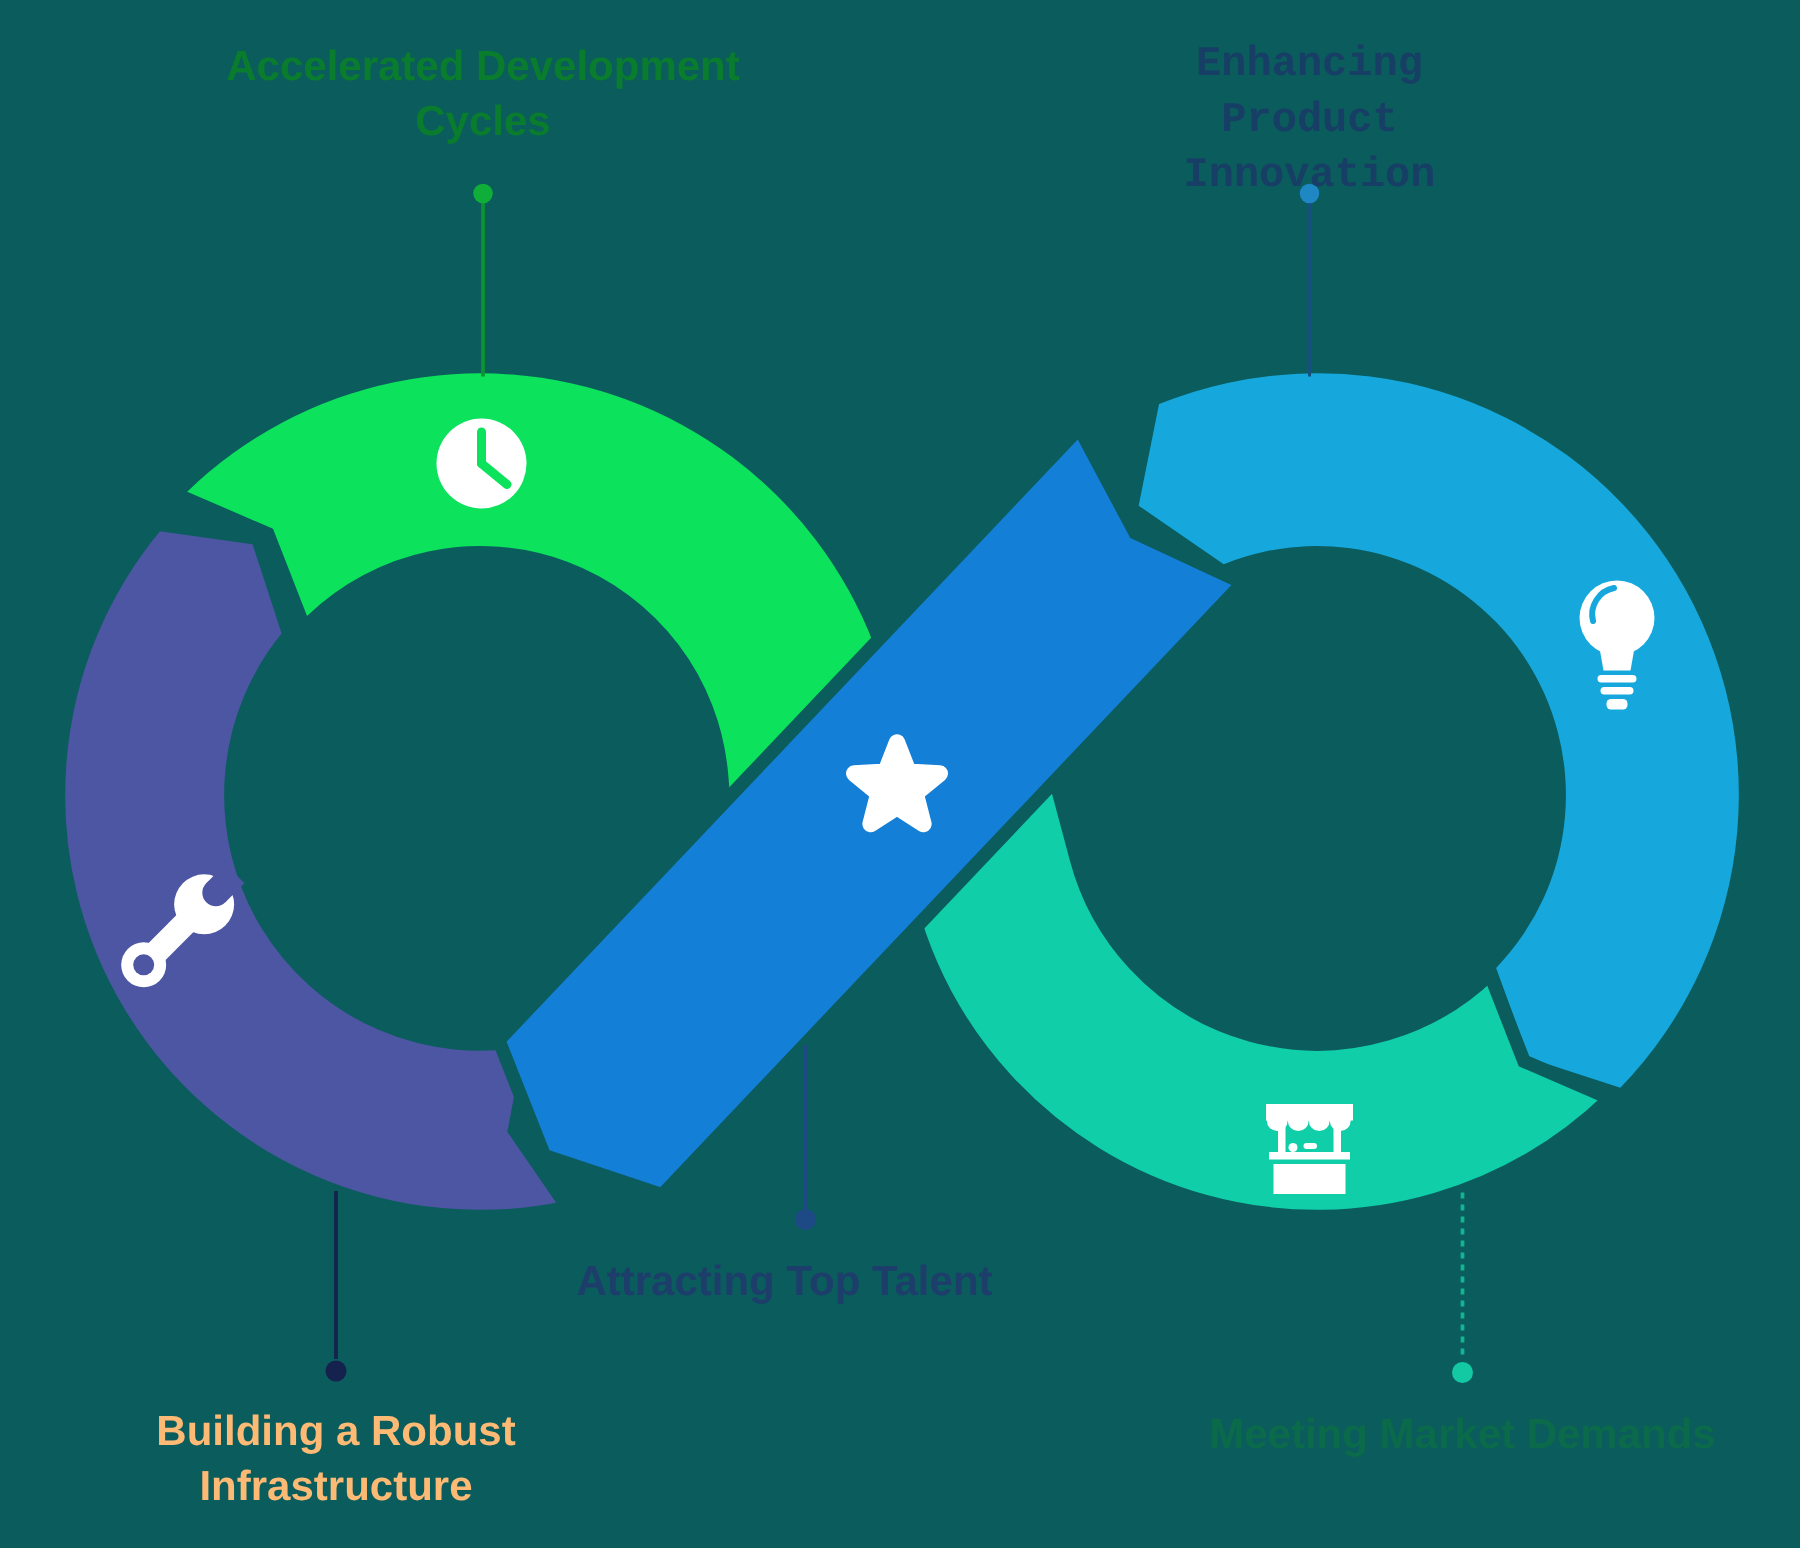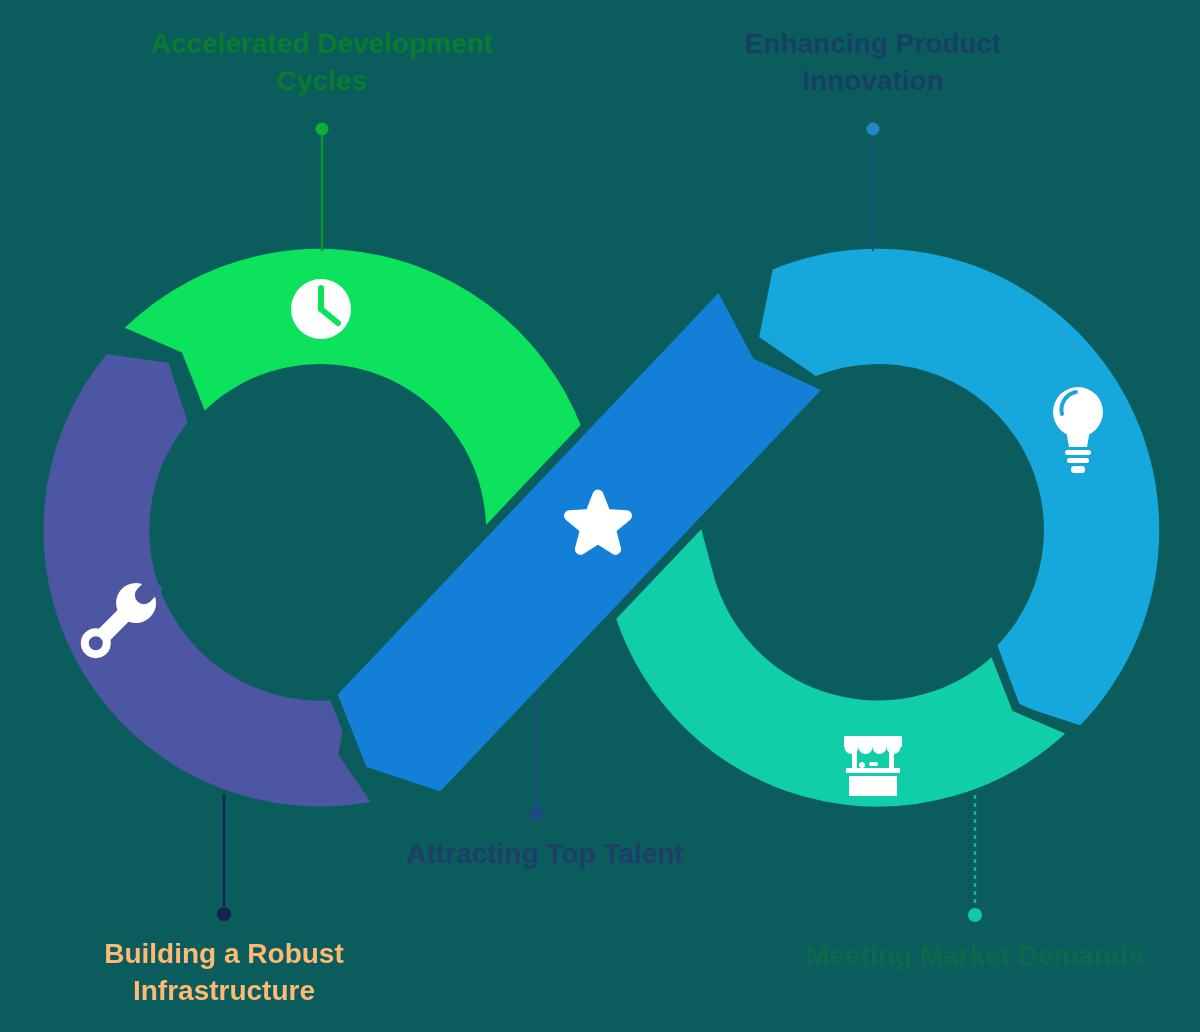--- a/index.html
+++ b/index.html
@@ -13,22 +13,22 @@
   .stage{position:absolute;left:0;top:0;width:1200px;height:784px;}
   svg{position:absolute;left:0;top:0;}
   .seg-label{
     position:absolute;
     font-size:28px;
     font-weight:700;
     line-height:1.32;
     text-align:center;
   }
   .lbl-tl{left:142px;top:26px;width:360px;color:#0a7c2e;}
-  .lbl-tr{left:733px;top:26px;width:280px;color:#173f66;}
-  .lbl-c {left:345px;top:836px;width:400px;color:#1d3e6b;text-align:center;}
+  .lbl-tr{left:733px;top:26px;width:280px;color:#173f66;font-family:Liberation Mono, monospace;}
+  .lbl-c {left:323px;top:836px;width:400px;color:#1d3e6b;text-align:center;}
   .lbl-bl{left:74px;top:936px;width:300px;color:#fdba74;}
   .lbl-br{left:775px;top:938px;width:400px;color:#0b6a4a;}
 </style>
 </head>
 <body>
 
 <div class="stage">
 
 <svg width="1200" height="1032" viewBox="0 0 1200 1032">
 

